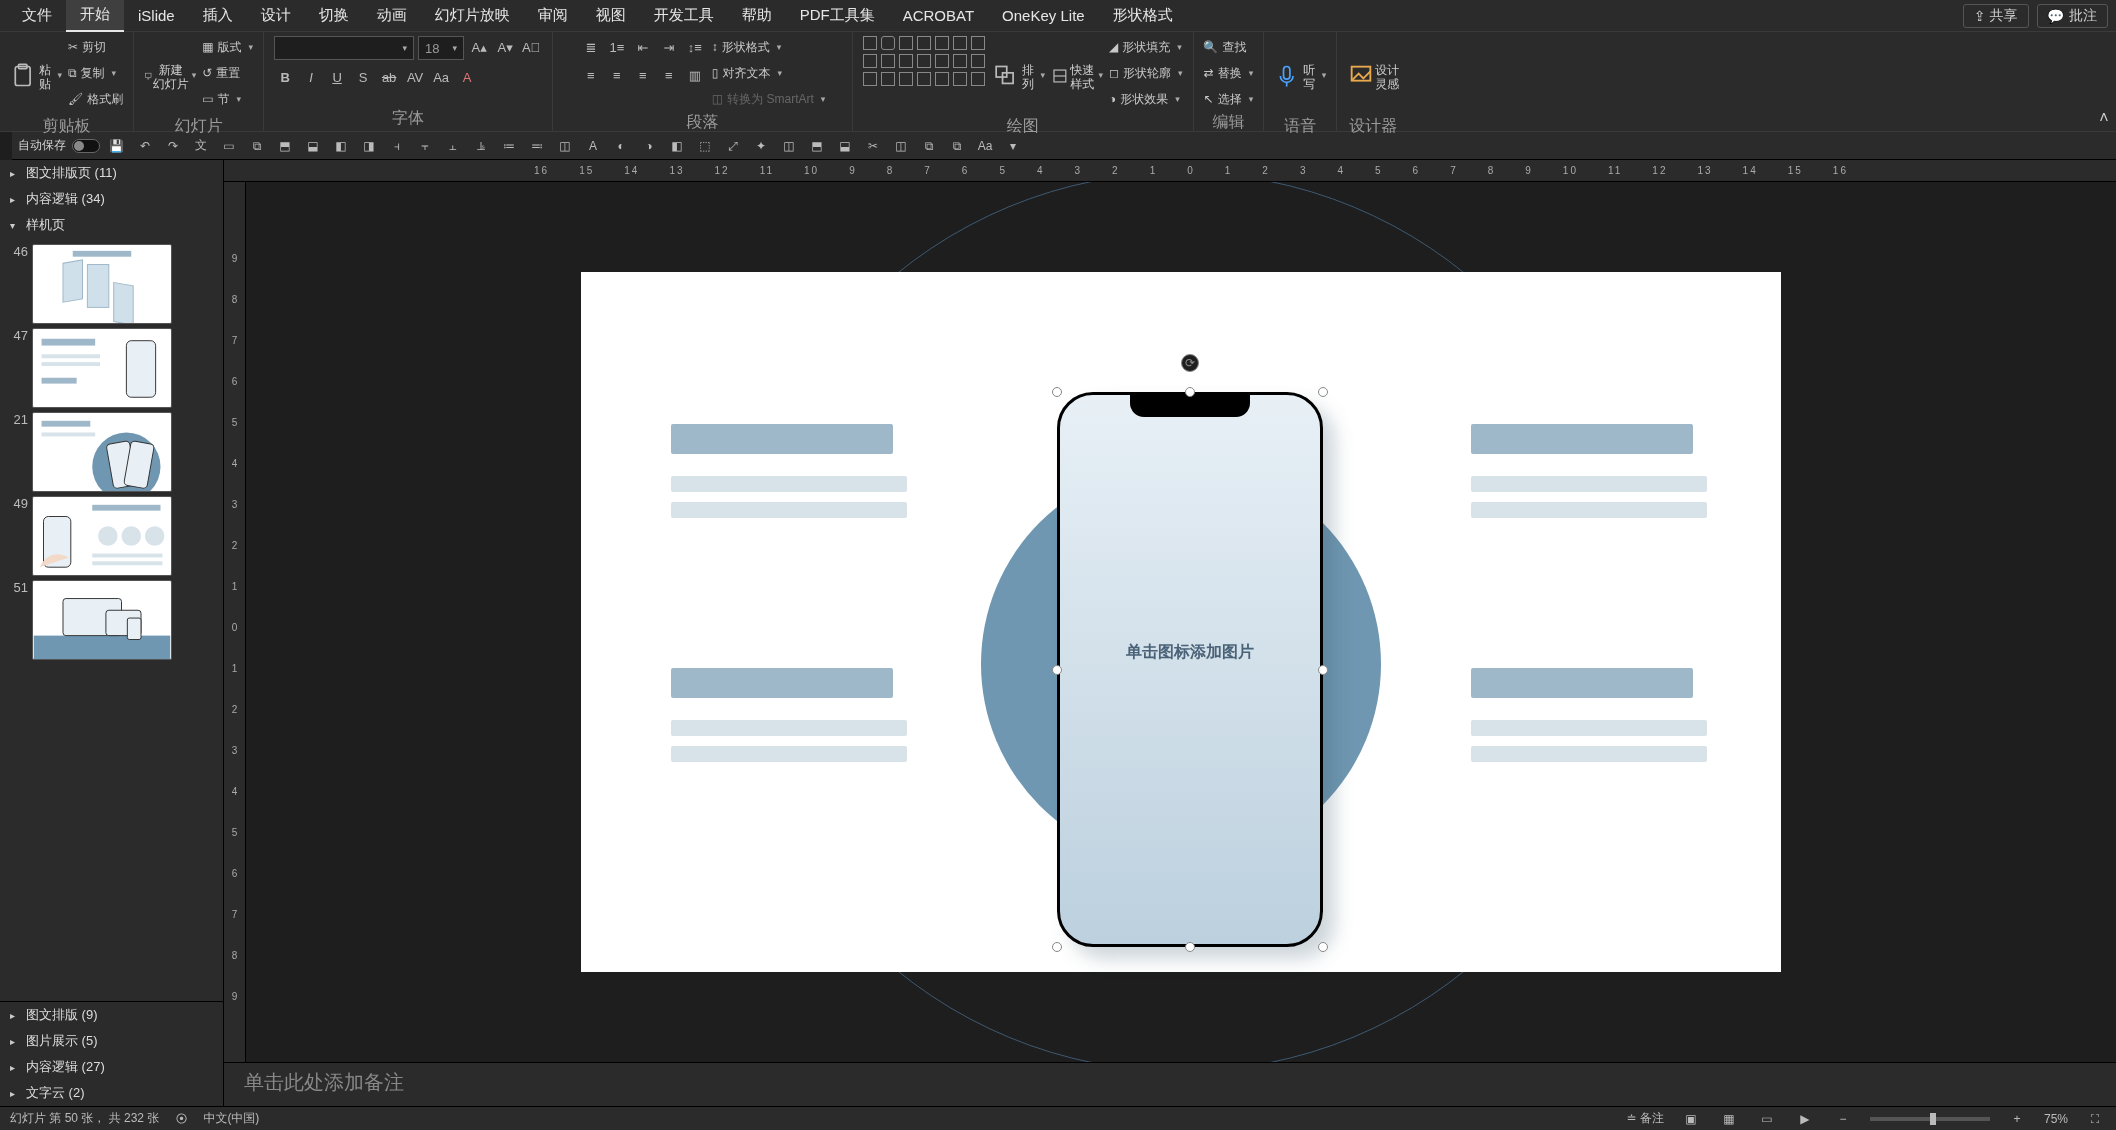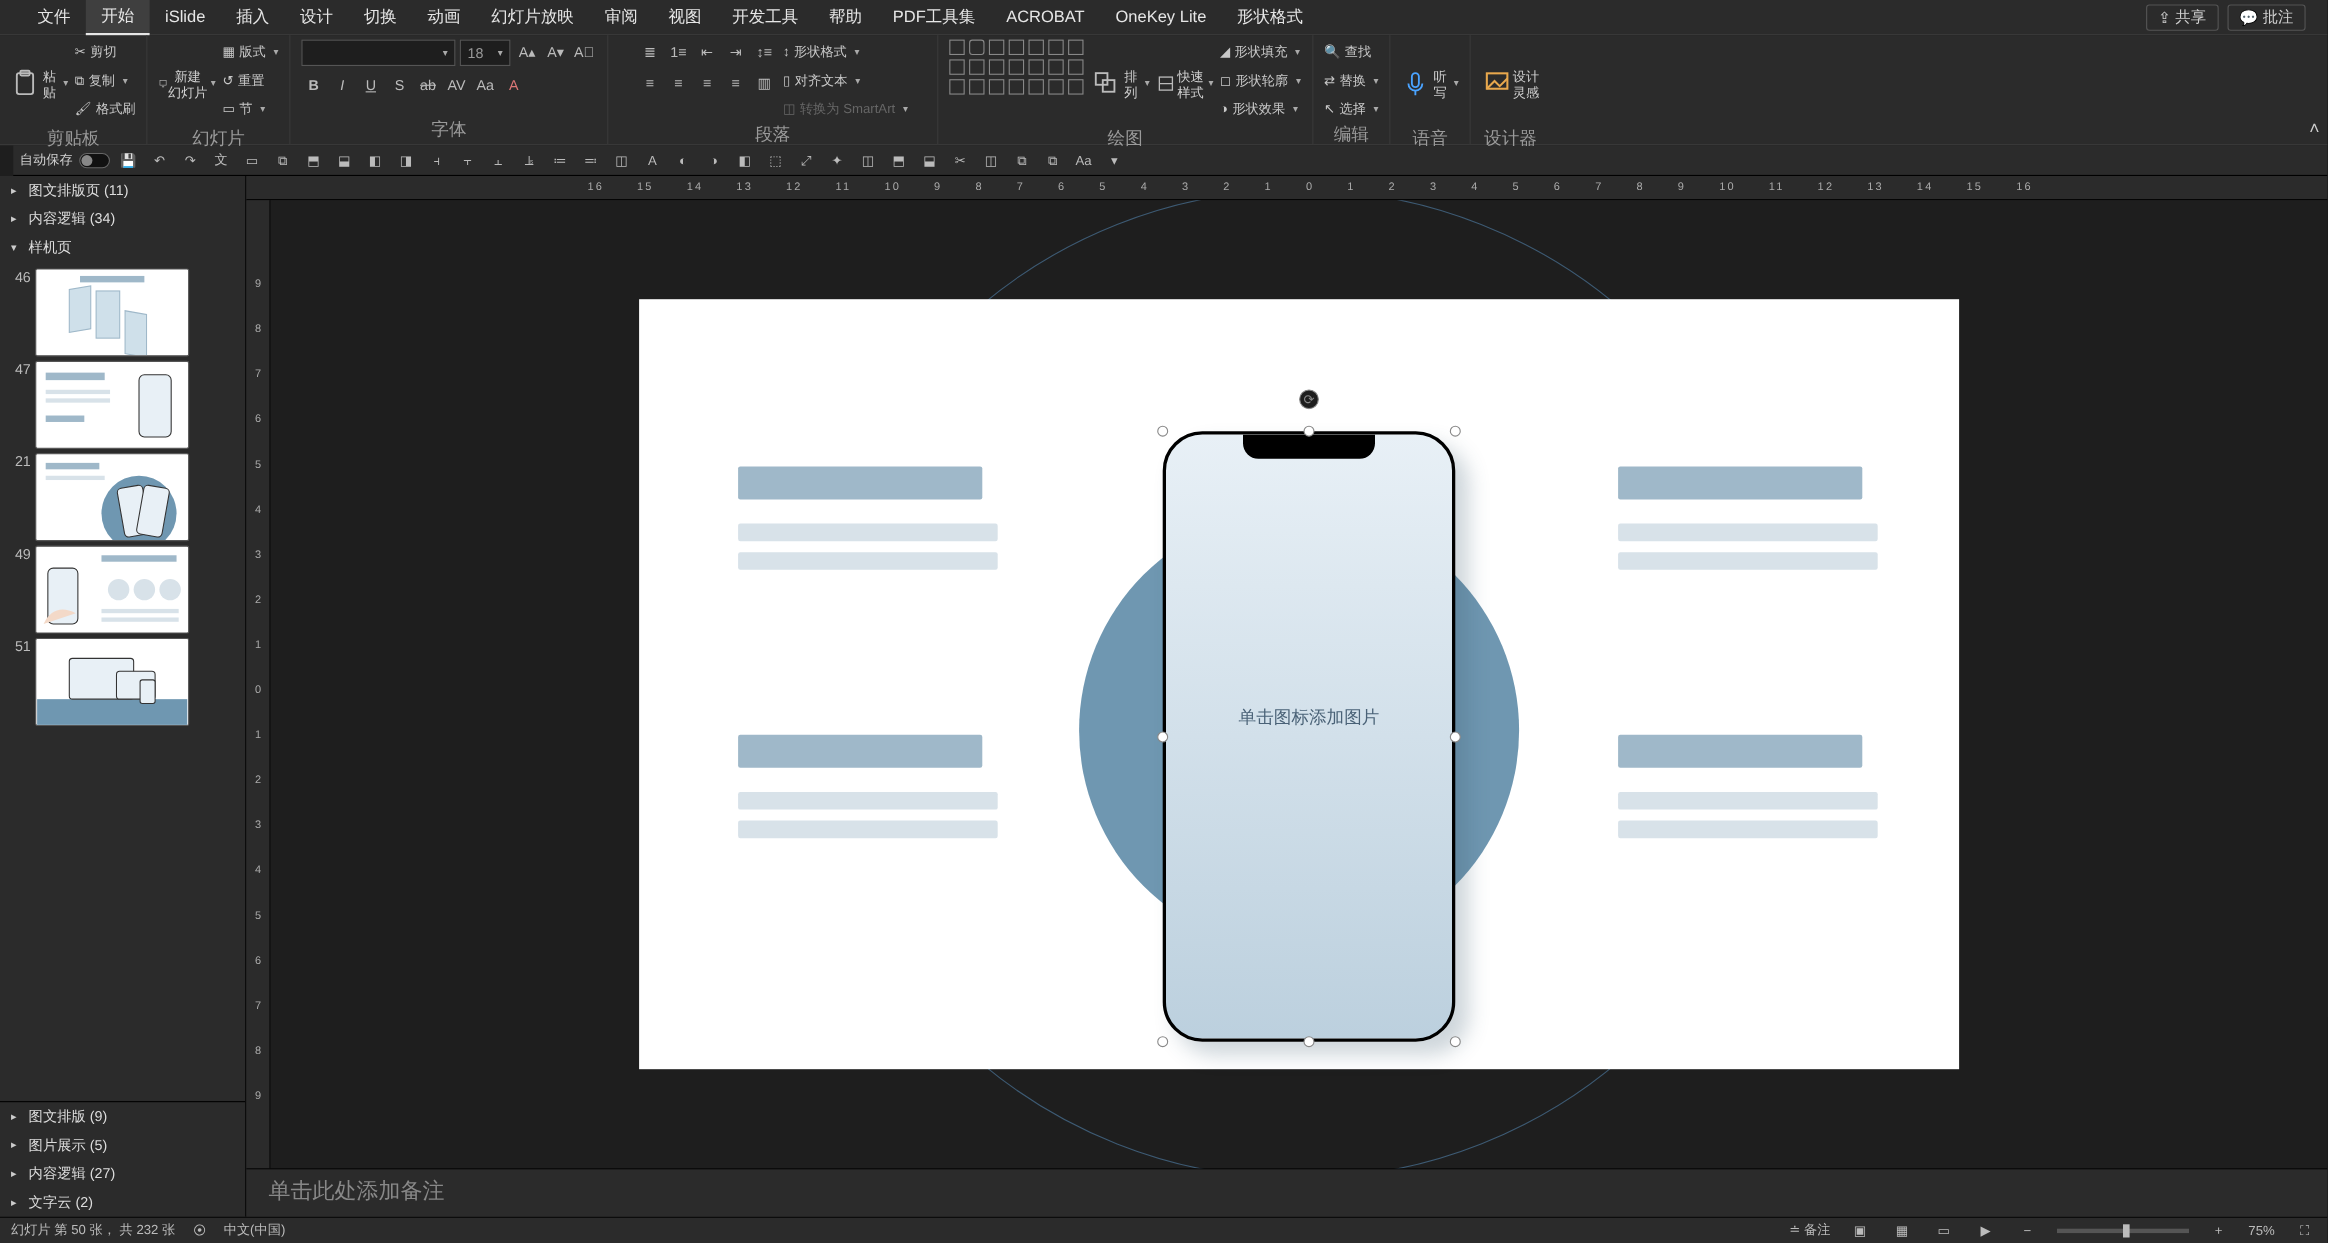--- a/index.html
+++ b/index.html
@@ -1,19 +1,19 @@
 <!DOCTYPE html>
 <html><head>
 <meta charset="utf-8">
 <style>
 * { margin: 0; padding: 0; box-sizing: border-box; font-family: "Microsoft YaHei", "Segoe UI", sans-serif; user-select: none; }
 html, body { width: 2116px; height: 1130px; background: #1e1e1e; color: #d0d0d0; overflow: hidden; }
 
 
-#menu-bar { display: flex; align-items: center; height: 32px; background: #2b2b2b; border-bottom: 1px solid #3a3a3a; font-size: 15px; padding: 0 20px; }
+#menu-bar { display: flex; align-items: center; height: 32px; background: #2b2b2b; border-bottom: 1px solid #3a3a3a; font-size: 15px; padding: 0 8px; }
 #menu-bar .menu-item { padding: 6px 14px; cursor: pointer; color: #e6e6e6; }
 #menu-bar .menu-item.active { background: #3f3f3f; border-bottom: 2px solid #e6e6e6; }
 #menu-bar .spacer { flex: 1; }
 #menu-bar .right-btn { border: 1px solid #555; border-radius: 3px; padding: 2px 10px; margin-left: 8px; font-size: 14px; display: flex; align-items: center; gap: 4px; }
 
 
 #ribbon { display: flex; background: #2b2b2b; border-bottom: 1px solid #3a3a3a; height: 100px; }
 .ribbon-group { display: flex; flex-direction: column; align-items: center; padding: 4px 10px 2px; border-right: 1px solid #3a3a3a; height: 100%; }
 .ribbon-group .group-body { flex: 1; display: flex; gap: 6px; align-items: flex-start; }
 .ribbon-group .group-label { font-size: 16px; color: #9a9a9a; margin-top: 2px; }
@@ -64,21 +64,21 @@
 
 
 .ph-block { position: absolute; }
 .ph-head { background: #9fb8c9; border-radius: 2px; }
 .ph-line { background: #d8e2e9; border-radius: 2px; }
 
 
 #phone-sel { position: absolute; left: 476px; top: 120px; width: 266px; height: 555px; }
 #phone { width: 100%; height: 100%; border: 3px solid #000; border-radius: 36px; background: linear-gradient(180deg, #e8f0f6, #bcd0de); box-shadow: 12px 12px 18px rgba(60,90,110,0.25); position: relative; overflow: hidden; }
 #phone .notch { position: absolute; top: 0; left: 50%; transform: translateX(-50%); width: 120px; height: 22px; background: #000; border-bottom-left-radius: 14px; border-bottom-right-radius: 14px; }
-#phone .ph-text { position: absolute; top: 45%; width: 100%; text-align: center; font-size: 16px; color: #4a6277; }
+#phone .ph-text { position: absolute; top: 45%; width: 100%; text-align: center; font-size: 16px; color: #4a6277; font-weight: bold; }
 #blue-disc { position: absolute; left: 50%; top: 56%; transform: translate(-50%, -50%); width: 400px; height: 400px; background: #6f97b1; border-radius: 50%; }
 .sel-handle { position: absolute; width: 10px; height: 10px; border: 1px solid #888; background: #fff; border-radius: 50%; }
 .sel-rot { position: absolute; left: 50%; top: -38px; transform: translateX(-50%); width: 18px; height: 18px; border: 1px solid #888; border-radius: 50%; color: #888; font-size: 12px; display: flex; align-items: center; justify-content: center; background: #1e1e1e; }
 
 
 #notes { height: 44px; background: #2b2b2b; border-top: 1px solid #000; padding: 6px 20px; font-size: 20px; color: #888; }
 
 
 #status-bar { height: 24px; background: #2b2b2b; border-top: 1px solid #000; display: flex; align-items: center; font-size: 12px; color: #bbb; padding: 0 10px; gap: 16px; }
 #status-bar .spacer { flex: 1; }

